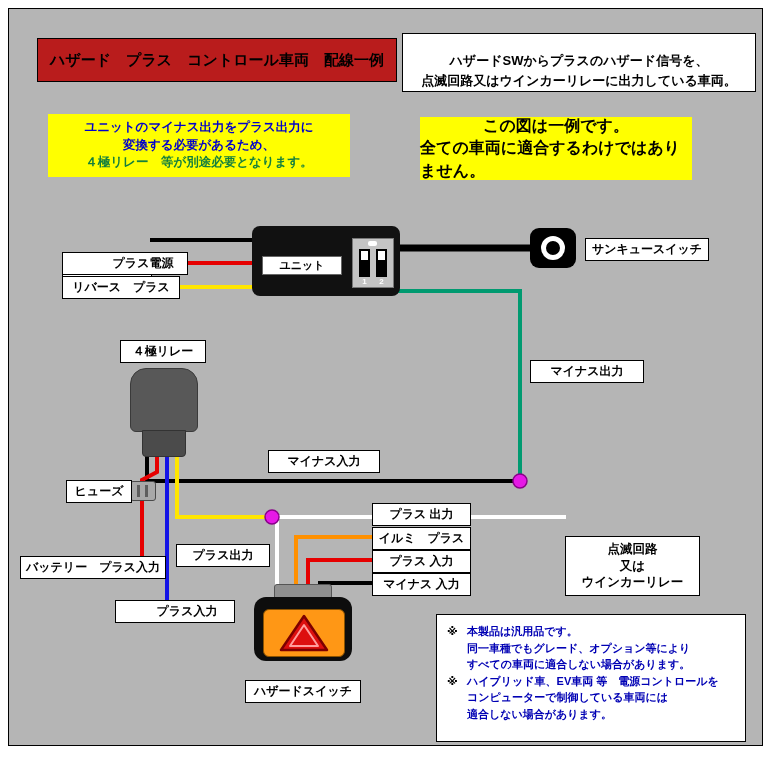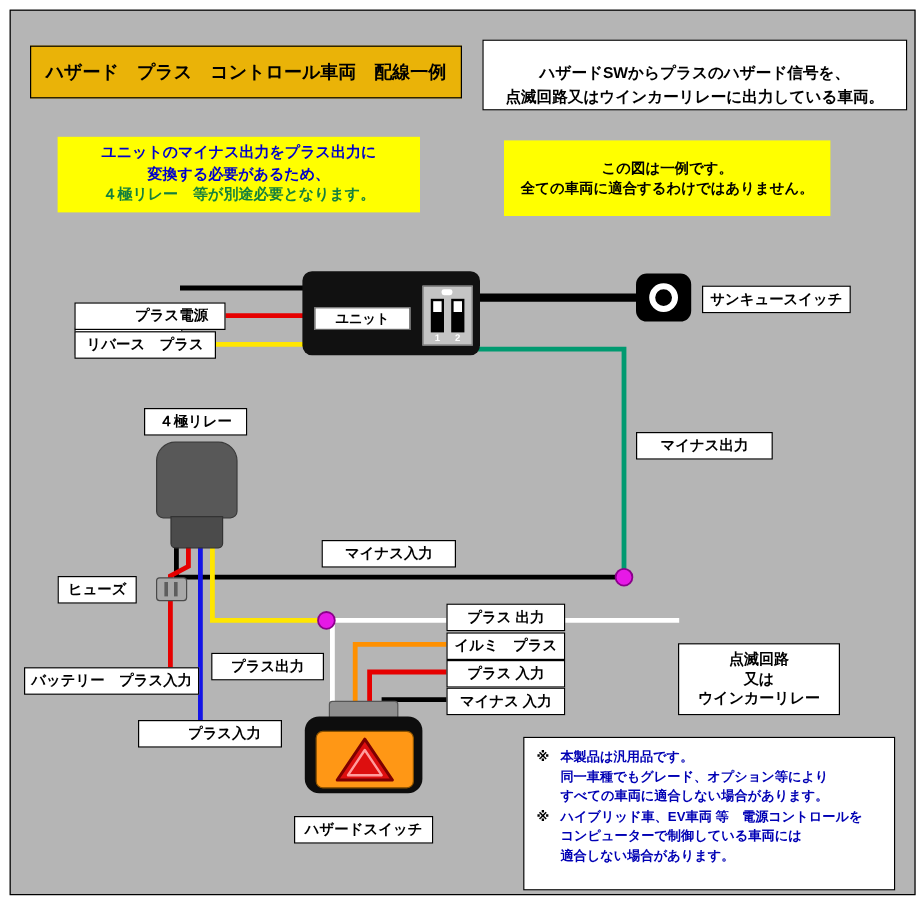--- a/index.html
+++ b/index.html
@@ -2,21 +2,21 @@
 <html><head>
 <meta charset="utf-8">
 <style>
   html,body{margin:0;padding:0;}
   body{width:770px;height:770px;background:#ffffff;font-family:"Liberation Sans","DejaVu Sans",sans-serif;position:relative;}
   .page{position:absolute;left:0;top:0;width:770px;height:770px;background:#ffffff;}
   .panel{position:absolute;left:8px;top:8px;width:753px;height:736px;background:#b5b5b5;border:1px solid #000;}
   svg.wires{position:absolute;left:0;top:0;width:770px;height:770px;z-index:1;pointer-events:none;}
   svg.wires polyline{fill:none;}
   .lbl{position:absolute;z-index:3;background:#fff;border:1px solid #000;display:flex;align-items:center;justify-content:center;font-weight:bold;font-size:12px;color:#000;white-space:nowrap;}
-  .titlebox{position:absolute;z-index:3;background:#eab308;border:1px solid #000;display:flex;align-items:center;justify-content:center;font-weight:bold;font-size:15px;color:#000;}
+  .titlebox{position:absolute;z-index:3;background:#b91c1c;border:1px solid #000;display:flex;align-items:center;justify-content:center;font-weight:bold;font-size:15px;color:#000;margin-left:12px;}
   .infobox{position:absolute;z-index:3;background:#fff;border:1px solid #000;display:flex;flex-direction:column;align-items:center;justify-content:flex-end;font-weight:bold;font-size:13px;line-height:1.55;color:#000;}
   .warn{position:absolute;z-index:3;background:#ffff00;display:flex;flex-direction:column;align-items:center;justify-content:center;font-weight:bold;font-size:12.5px;line-height:1.4;}
   .warn .blue{color:#0000cc;}
   .warn .red{color:#15803d;}
   .warn .black{color:#000;}
   .flasher{position:absolute;z-index:3;background:#fff;border:1px solid #000;display:flex;flex-direction:column;align-items:center;justify-content:center;font-weight:bold;font-size:12.5px;line-height:1.35;color:#000;margin-top:46px;}
   .unit{position:absolute;z-index:2;background:#111;border-radius:8px;}
   .unit-label{position:absolute;left:10px;top:30px;width:78px;height:17px;background:#fff;border:1px solid #666;display:flex;align-items:center;justify-content:center;font-size:11px;font-weight:bold;color:#000;}
   .dip{position:absolute;left:100px;top:12px;width:40px;height:48px;background:#c4c4c4;border:1px solid #777;}
   .dip-ind{position:absolute;left:15px;top:2px;width:9px;height:5px;background:#fff;border-radius:2px;}
@@ -67,21 +67,21 @@
     <div>ハザードSWからプラスのハザード信号を、</div>
     <div>点滅回路又はウインカーリレーに出力している車両。</div>
   </div>
 
   <div class="warn" style="left:48px;top:114px;width:302px;height:63px;">
     <div class="blue">ユニットのマイナス出力をプラス出力に</div>
     <div class="blue">変換する必要があるため、</div>
     <div class="red">４極リレー　等が別途必要となります。</div>
   </div>
 
-  <div class="warn" style="left:420px;top:117px;width:272px;height:63px;font-size:12px;">
+  <div class="warn" style="left:420px;top:117px;width:272px;height:63px;font-size:16px;">
     <div class="black">この図は一例です。</div>
     <div class="black">全ての車両に適合するわけではありません。</div>
   </div>
 
   <div class="lbl" style="left:62px;top:229px;width:88px;height:21px;margin-top:44px;">マイナス</div>
   <div class="lbl" style="left:62px;top:252px;width:88px;height:21px;padding-left:36px;">プラス電源</div>
   <div class="lbl" style="left:62px;top:276px;width:116px;height:21px;">リバース　プラス</div>
 
   <div class="unit" style="left:252px;top:226px;width:148px;height:70px;">
     <div class="unit-label">ユニット</div>
@@ -104,21 +104,21 @@
   <div class="lbl" style="left:585px;top:238px;width:122px;height:21px;">サンキュースイッチ</div>
 
   <div class="lbl" style="left:120px;top:340px;width:84px;height:21px;">４極リレー</div>
   <div class="relay-body" style="left:130px;top:368px;width:66px;height:62px;"></div>
   <div class="relay-stem" style="left:142px;top:430px;width:42px;height:25px;"></div>
 
   <div class="lbl" style="left:530px;top:360px;width:112px;height:21px;">マイナス出力</div>
 
   <div class="lbl" style="left:268px;top:450px;width:110px;height:21px;">マイナス入力</div>
 
-  <div class="lbl" style="left:48px;top:480px;width:64px;height:21px;">ヒューズ</div>
+  <div class="lbl" style="left:66px;top:480px;width:64px;height:21px;">ヒューズ</div>
   <div class="fuse" style="left:130px;top:481px;width:24px;height:18px;">
     <div class="pin" style="left:6px;"></div>
     <div class="pin" style="left:14px;"></div>
   </div>
 
   <div class="lbl" style="left:176px;top:544px;width:92px;height:21px;">プラス出力</div>
   <div class="lbl" style="left:20px;top:556px;width:144px;height:21px;">バッテリー　プラス入力</div>
   <div class="lbl" style="left:115px;top:600px;width:94px;height:21px;padding-left:24px;">プラス入力</div>
 
   <div class="lbl" style="left:372px;top:503px;width:97px;height:21px;">プラス 出力</div>

